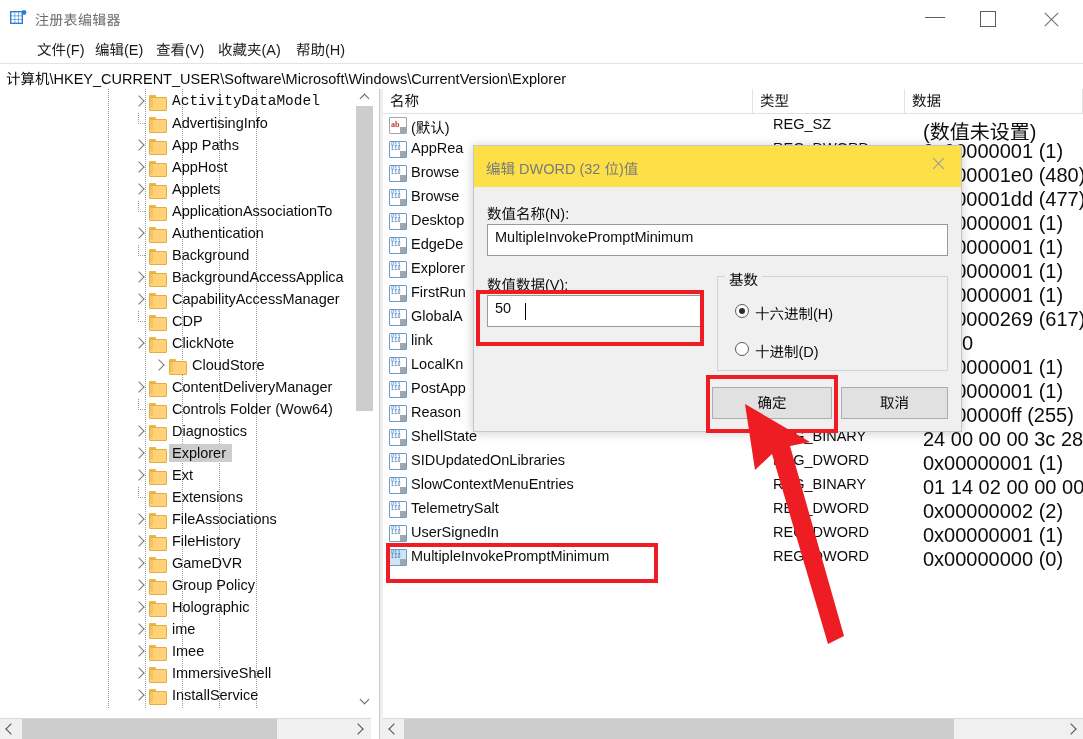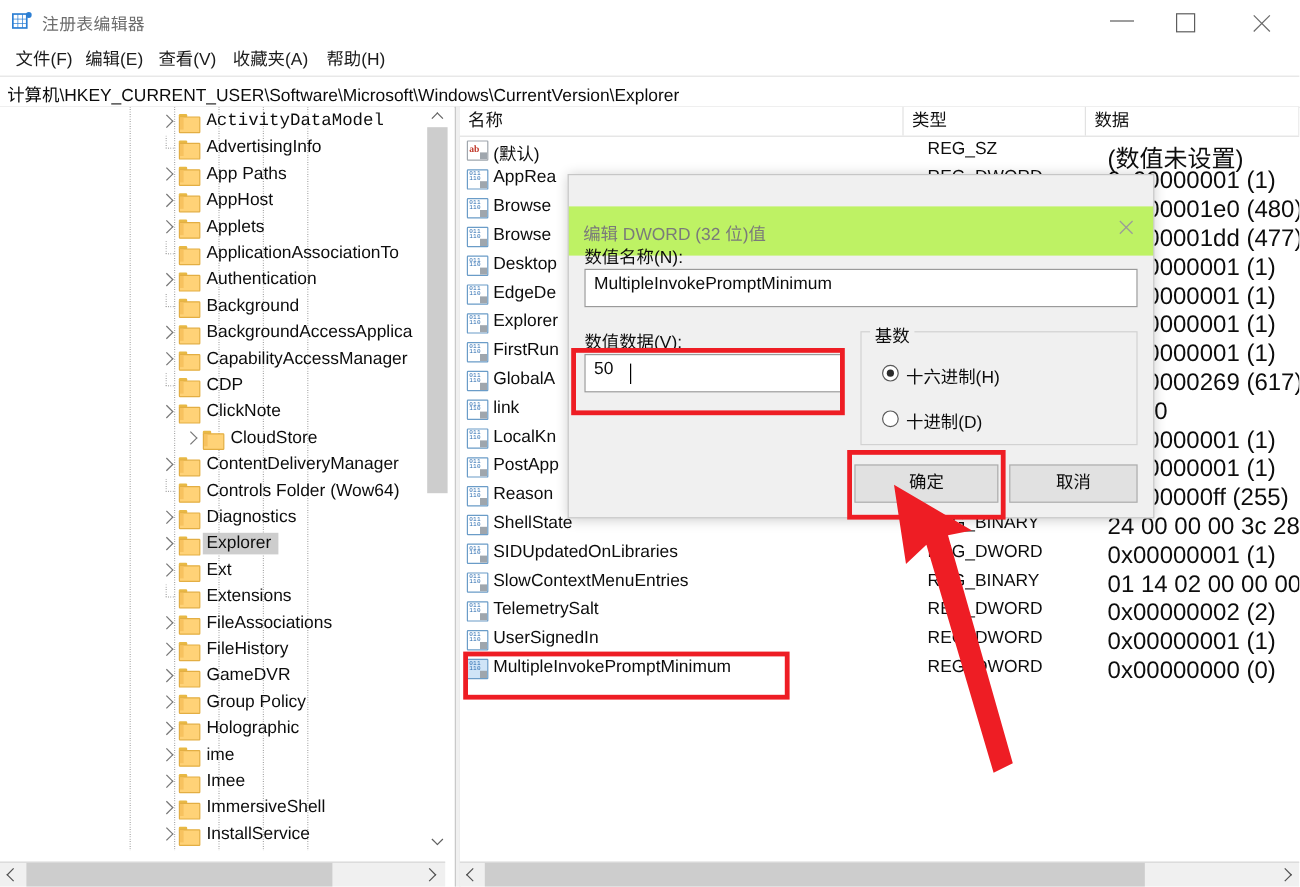--- a/index.html
+++ b/index.html
@@ -22,21 +22,21 @@
   .wb-close{left:1029px;}
   .glyph-min{position:absolute;left:13px;top:17px;width:20px;height:1px;background:#5d5d5d;}
   .glyph-max{position:absolute;left:15px;top:11px;width:14px;height:14px;border:1px solid #5d5d5d;}
   .glyph-x{position:absolute;left:13px;top:10px;width:19px;height:19px;}
   .glyph-x:before,.glyph-x:after{content:"";position:absolute;left:0;top:9px;width:19px;height:1px;background:#6a6a6a;}
   .glyph-x:before{transform:rotate(45deg);}
   .glyph-x:after{transform:rotate(-45deg);}
 
   
   .menubar{position:absolute;left:0;top:38px;width:1083px;height:24px;background:#fff;}
-  .menu-item{position:absolute;top:0;height:24px;line-height:24px;padding:0 7px;font-size:14.5px;color:#1b1b1b;cursor:default;}
+  .menu-item{position:absolute;top:0;height:24px;line-height:24px;padding:0 7px;font-size:14.5px;color:#1b1b1b;cursor:default;margin-left:24px;}
 
   
   .addrbar{position:absolute;left:0;top:63px;width:1083px;height:25px;
     background:#fff;border-top:1px solid #e3e3e3;border-bottom:1px solid #a0a0a0;}
   .addrtext{position:absolute;left:6px;top:3px;font-size:14.5px;color:#0b0b0b;white-space:nowrap;}
 
   
   .pane-left{position:absolute;left:0;top:89px;width:379px;height:650px;background:#fff;overflow:hidden;}
   .splitter{position:absolute;left:379px;top:89px;width:3px;height:650px;background:#f0f0f0;border-left:1px solid #c9c9c9;border-right:1px solid #c9c9c9;}
   .pane-right{position:absolute;left:383px;top:89px;width:700px;height:650px;background:#fff;overflow:hidden;}
@@ -92,21 +92,21 @@
   .vicon.dword .bits{position:absolute;left:1px;top:1px;font-size:5px;line-height:4.2px;color:#2b6cb0;letter-spacing:.2px;font-family:"Liberation Mono","DejaVu Sans Mono",monospace;}
   .vicon.dword.sel{background:#cfe4f7;}
   .vicon.sz .ab{position:absolute;left:1px;top:1px;font-size:8px;line-height:12px;color:#c0392b;font-weight:700;font-family:"Liberation Serif",serif;}
   .lname{position:absolute;left:28px;top:3px;font-size:14.5px;color:#0d0d0d;}
   .ltype{position:absolute;left:390px;top:3px;font-size:14.5px;color:#0d0d0d;}
   .ldata{position:absolute;left:540px;top:3px;font-size:20px;color:#0d0d0d;}
 
   
   .dlg{position:absolute;left:473px;top:145px;width:487px;height:285px;background:#f0f0f0;
       border:1px solid #c6c6c6;box-shadow:0 1px 10px rgba(0,0,0,.20);}
-  .dlg-title{position:absolute;left:0;top:0;width:487px;height:41px;background:#bef264;margin-top:26px;}
+  .dlg-title{position:absolute;left:0;top:0;width:487px;height:41px;background:#fde047;}
   .dlg-title span{position:absolute;left:12px;top:11px;font-size:14.5px;color:#7a7a7a;}
   .dlg-close{position:absolute;right:0;top:0;width:45px;height:31px;cursor:default;}
   .dlg-close .g{position:absolute;left:15px;top:10px;width:15px;height:15px;}
   .dlg-close .g:before,.dlg-close .g:after{content:"";position:absolute;left:0;top:7px;width:15px;height:1px;background:#9a9a9a;}
   .dlg-close .g:before{transform:rotate(45deg);}
   .dlg-close .g:after{transform:rotate(-45deg);}
   .dlg-lbl{position:absolute;font-size:14.5px;color:#0d0d0d;}
   .dlg-input{position:absolute;background:#fff;border:1px solid #9a9a9a;box-sizing:border-box;}
   .dlg-input span{position:absolute;left:7px;top:4px;font-size:14.5px;color:#0d0d0d;}
   .caretbar{position:absolute;width:1px;background:#000;}

